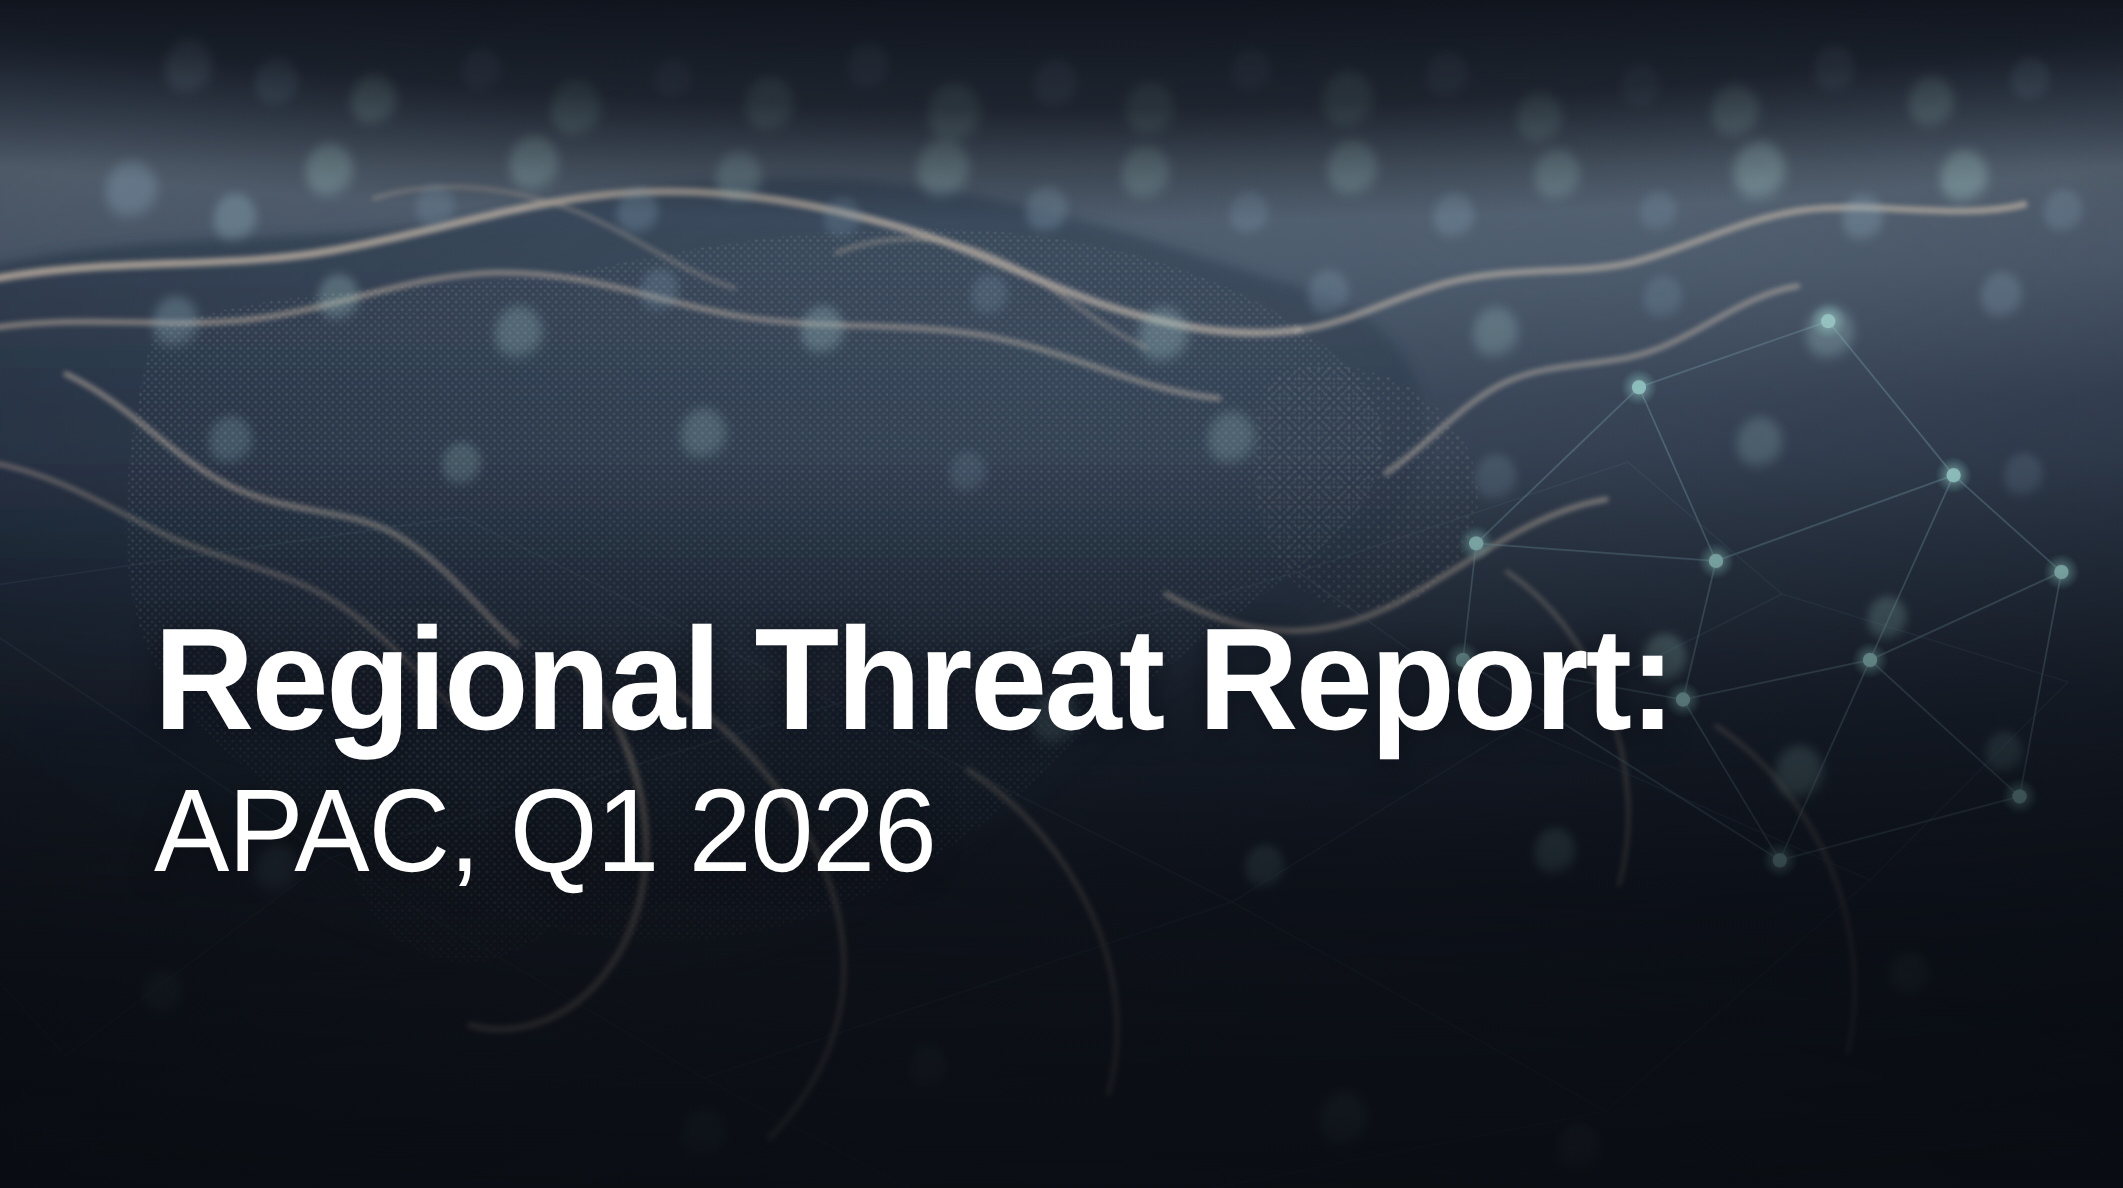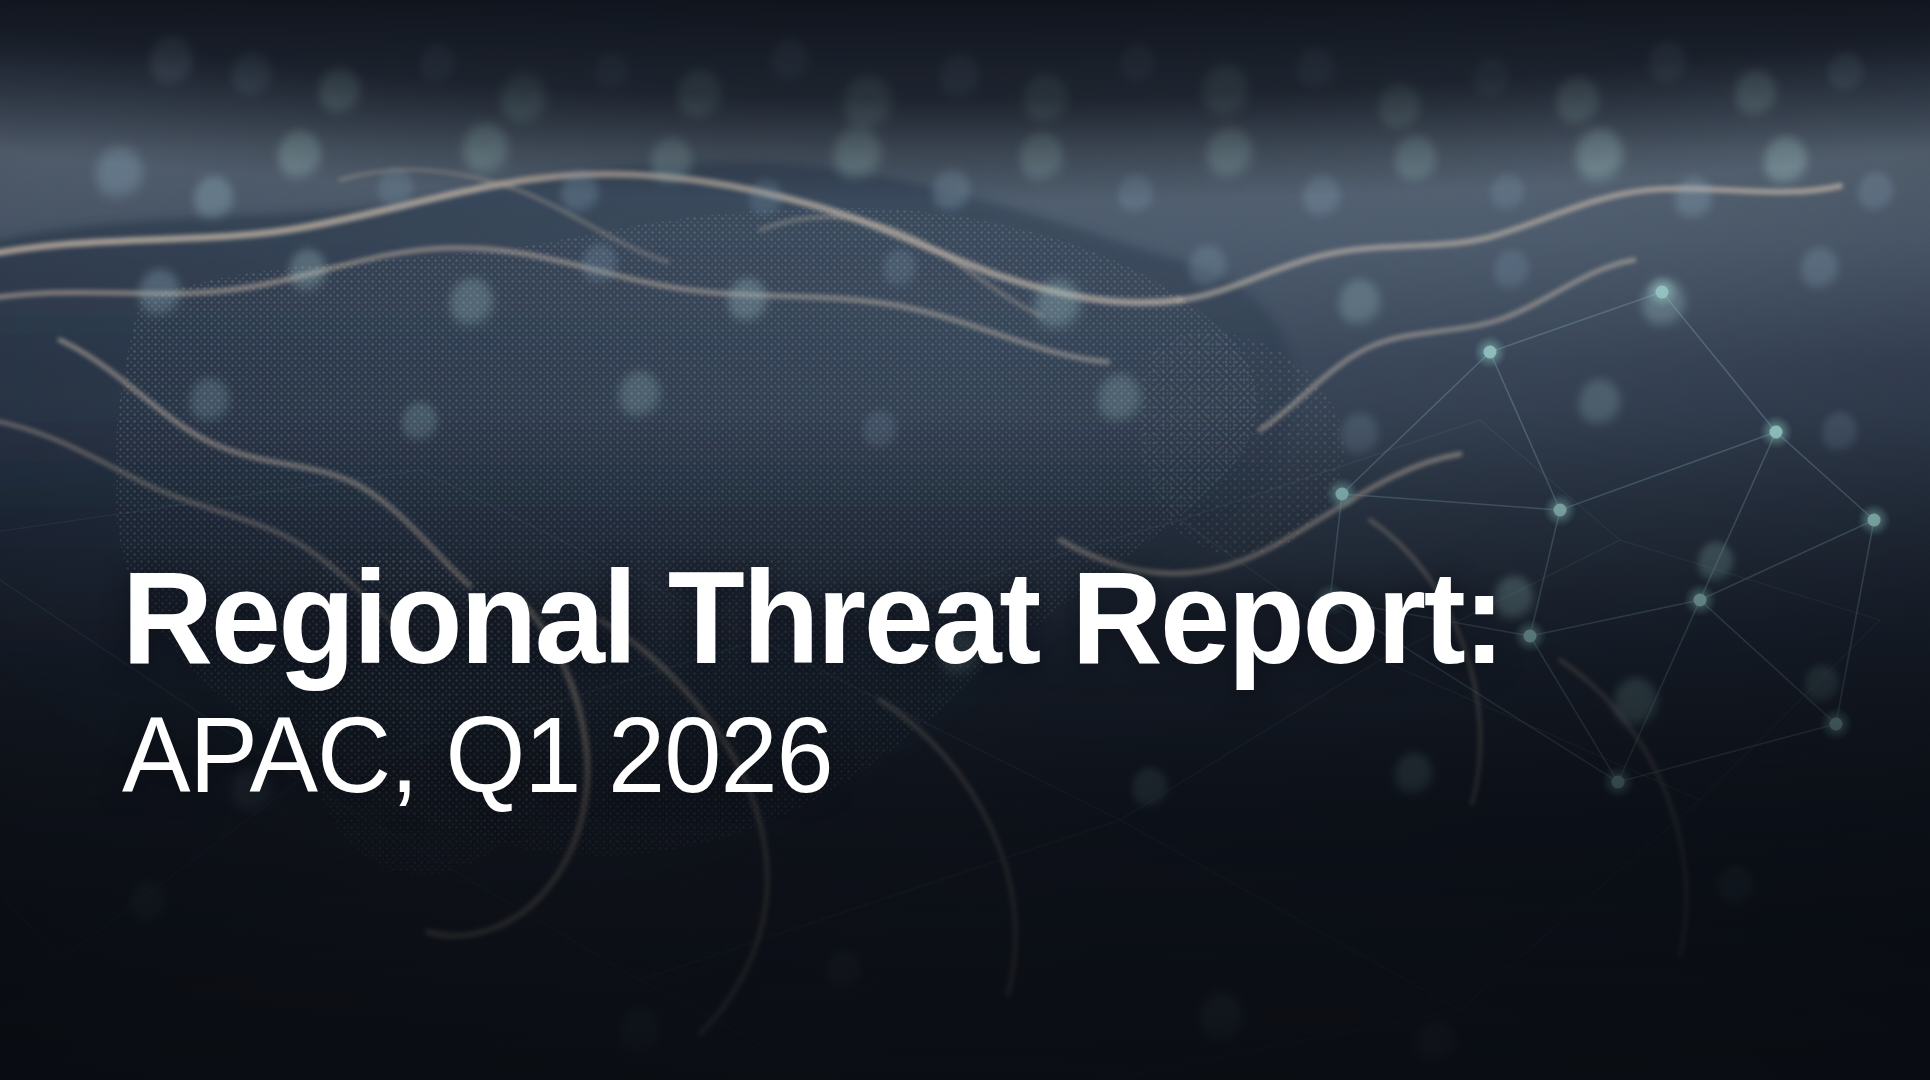--- a/index.html
+++ b/index.html
@@ -74,21 +74,21 @@
       rgba(8,11,17,0) 38%,
       rgba(8,11,17,0.28) 52%,
       rgba(8,11,17,0.52) 64%,
       rgba(8,11,17,0.70) 78%,
       rgba(8,11,17,0.80) 100%);
   }
 
   
   #title-block {
     position:absolute;
-    left:122px;
+    left:140px;
     top:556px;
     width:1560px;
     z-index:30;
   }
   #headline {
     font-family:"Liberation Sans", sans-serif;
     font-weight:700;
     font-size:132px;
     line-height:0.94;
     letter-spacing:-2.5px;

